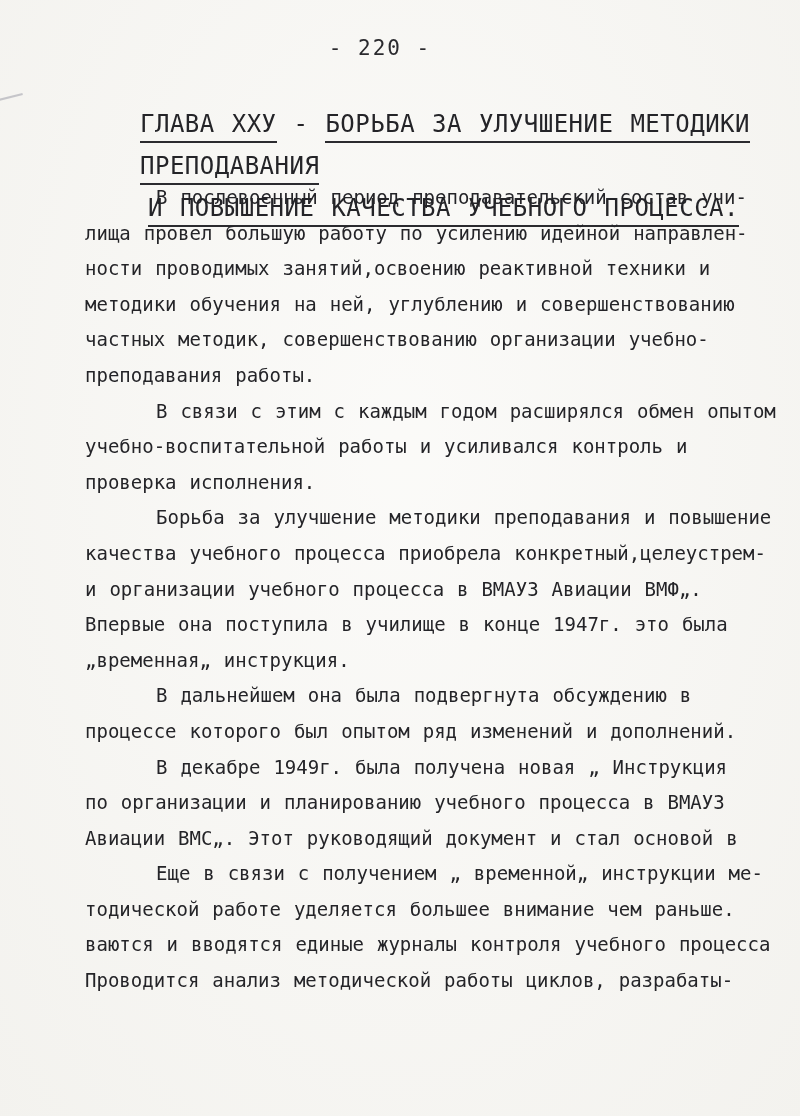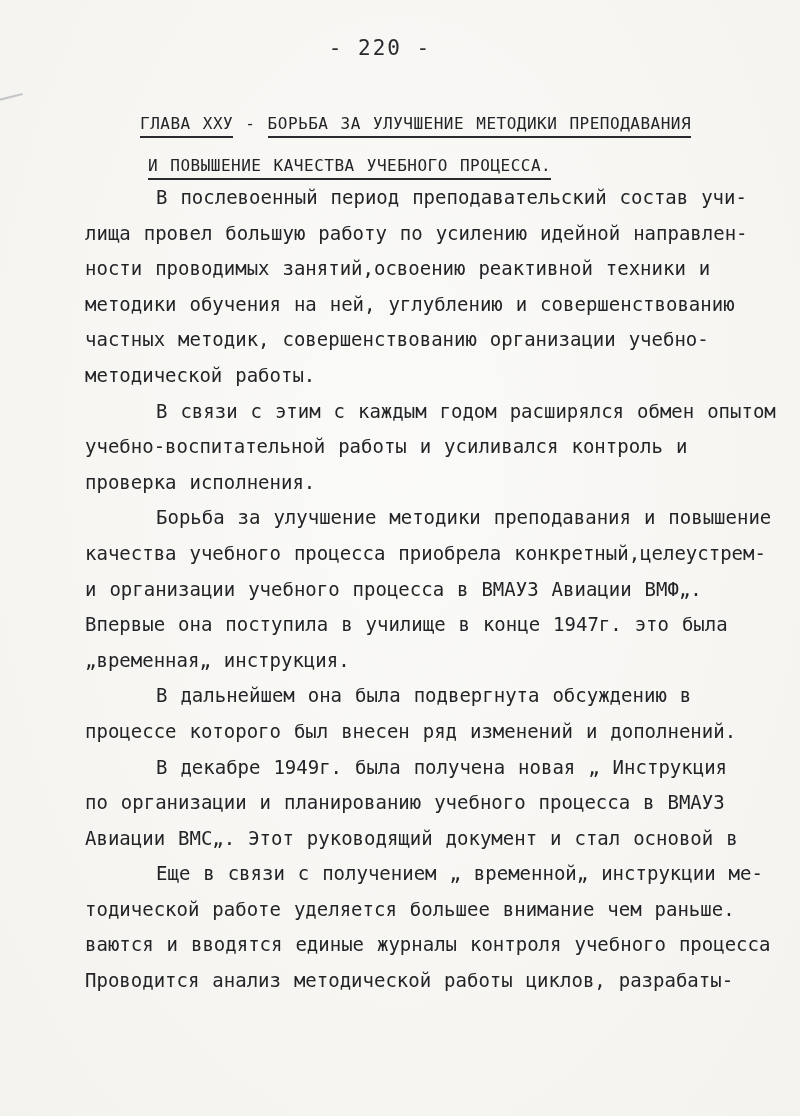--- a/index.html
+++ b/index.html
@@ -41,21 +41,21 @@
     height: 8px;
     border-top: 2px solid #b9b9bf;
     transform: rotate(-14deg);
     opacity: 0.8;
   }
   .heading {
     position: absolute;
     top: 103px;
     left: 140px;
     width: 640px;
-    font-size: 16px;
+    font-size: 24px;
     letter-spacing: 0.5px;
     line-height: 42px;
     color: #242428;
     word-spacing: 2px;
   }
   .heading .u {
     border-bottom: 2px solid #2b2b2f;
     padding-bottom: 3px;
   }
   .heading-line2 {
@@ -95,40 +95,40 @@
   </div>
 
   <div class="body-text">
 
     <div class="para">
       <div class="line indent">В послевоенный период преподавательский состав учи-</div>
       <div class="line">лища провел большую работу по усилению идейной направлен-</div>
       <div class="line">ности проводимых занятий,освоению реактивной техники и</div>
       <div class="line">методики обучения на ней, углублению и совершенствованию</div>
       <div class="line">частных методик, совершенствованию организации учебно-</div>
-      <div class="line">методической работы.</div>
+      <div class="line">преподавания работы.</div>
     </div>
 
     <div class="para">
       <div class="line indent">В связи с этим с каждым годом расширялся обмен опытом</div>
       <div class="line">учебно-воспитательной работы и усиливался контроль и</div>
       <div class="line">проверка исполнения.</div>
     </div>
 
     <div class="para">
       <div class="line indent">Борьба за улучшение методики преподавания и повышение</div>
       <div class="line">качества учебного процесса приобрела конкретный,целеустрем-</div>
       <div class="line">и организации учебного процесса в ВМАУЗ Авиации ВМФ„.</div>
       <div class="line">Впервые она поступила в училище в конце 1947г. это была</div>
       <div class="line">„временная„ инструкция.</div>
     </div>
 
     <div class="para">
       <div class="line indent">В дальнейшем она была подвергнута обсуждению в</div>
-      <div class="line">процессе которого был внесен ряд изменений и дополнений.</div>
+      <div class="line">процессе которого был опытом ряд изменений и дополнений.</div>
     </div>
 
     <div class="para">
       <div class="line indent">В декабре 1949г. была получена новая „ Инструкция</div>
       <div class="line">по организации и планированию учебного процесса в ВМАУЗ</div>
       <div class="line">Авиации ВМС„. Этот руководящий документ и стал основой в</div>
     </div>
 
     <div class="para">
       <div class="line indent">Еще в связи с получением „ временной„ инструкции ме-</div>

